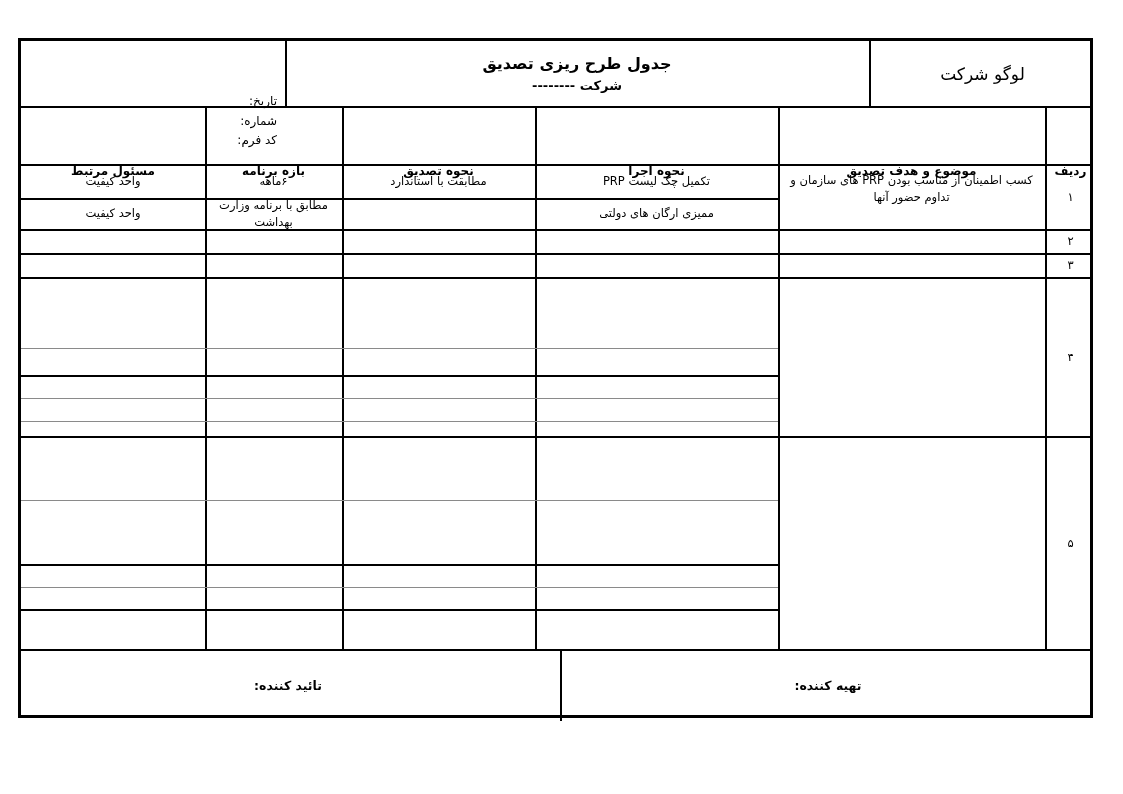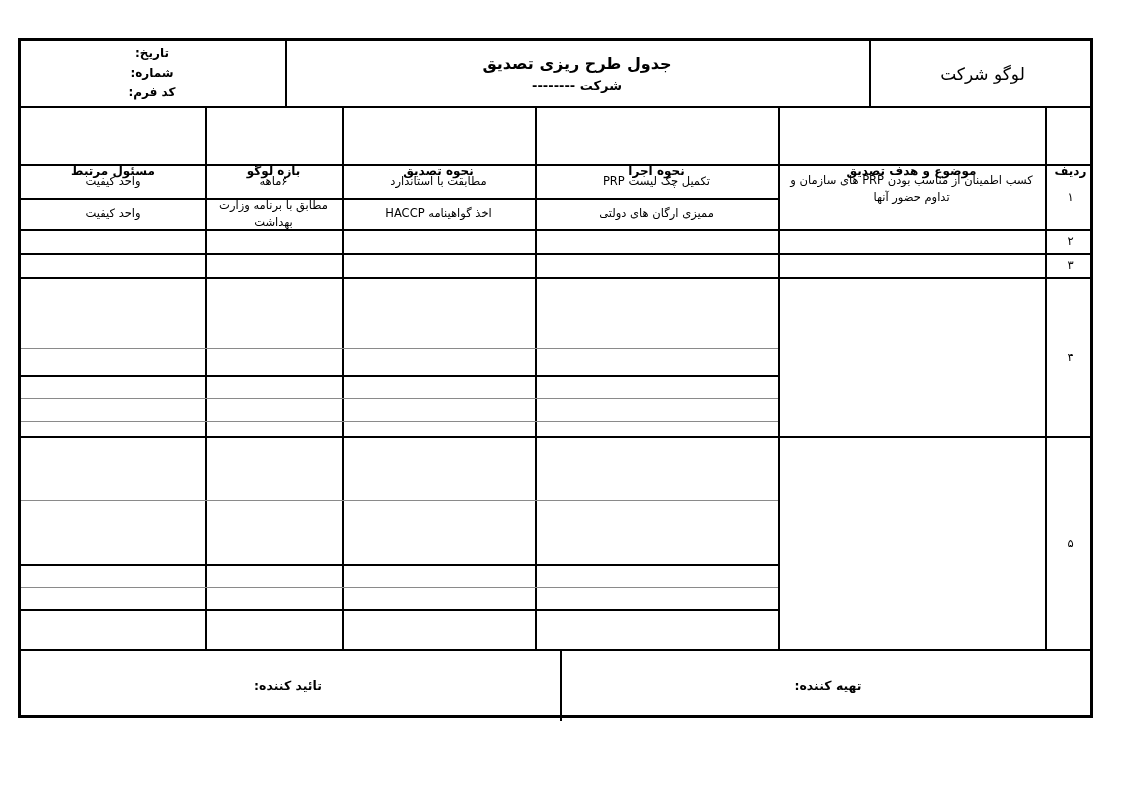--- a/index.html
+++ b/index.html
@@ -6,22 +6,22 @@
   #page{position:relative;width:1123px;height:794px;background:#ffffff;overflow:hidden;
         font-family:"DejaVu Sans",sans-serif;color:#000;}
   #formtable{position:absolute;left:18px;top:38px;width:1075px;height:680px;
              border:3px solid #000;box-sizing:border-box;background:#fff;}
   .cell{position:absolute;display:flex;align-items:center;justify-content:center;
         direction:rtl;text-align:center;box-sizing:border-box;}
   .hline{position:absolute;background:#000;height:2px;left:0;right:0;}
   .hline.sub{right:auto;width:757px;left:0;}
   .hline.gray{background:#8a8a8a;height:1px;}
   .vline{position:absolute;background:#000;width:2px;}
-  .meta{flex-direction:column;align-items:center;padding-left:6px;padding-right:8px;
-        font-size:12px;font-weight:bold;line-height:1.65;}
+  .meta{flex-direction:column;align-items:flex-start;padding-left:6px;padding-right:8px;
+        font-size:12px;font-weight:normal;line-height:1.65;margin-top:48px;}
   .titlebox{flex-direction:column;line-height:1.5;}
   .title-main{font-size:16px;font-weight:bold;}
   .title-sub{font-size:13px;font-weight:bold;}
   .logo{font-size:17px;}
   .colhead{font-size:12px;font-weight:bold;margin-top:36px;}
   .body-cell{font-size:11.5px;padding:0 6px;line-height:1.45;}
   .rowno{font-size:11.5px;}
   .footer-cell{font-size:12.5px;font-weight:bold;}
 </style>
 </head>
@@ -68,32 +68,31 @@
     </div>
     <div class="cell titlebox" style="left:264px;top:0;width:584px;height:65px">
       <span class="title-main">جدول طرح ریزی تصدیق</span>
       <span class="title-sub">شرکت --------</span>
     </div>
     <div class="cell logo" style="left:848px;top:0;width:227px;height:65px">
       <span>لوگو شرکت</span>
     </div>
 
     <div class="cell colhead" style="left:0;top:65px;width:184px;height:58px">مسئول مرتبط</div>
-    <div class="cell colhead" style="left:184px;top:65px;width:137px;height:58px">بازه لوگو</div>
+    <div class="cell colhead" style="left:184px;top:65px;width:137px;height:58px">بازه برنامه</div>
     <div class="cell colhead" style="left:321px;top:65px;width:193px;height:58px">نحوه تصدیق</div>
     <div class="cell colhead" style="left:514px;top:65px;width:243px;height:58px">نحوه اجرا</div>
     <div class="cell colhead" style="left:757px;top:65px;width:267px;height:58px">موضوع و هدف تصدیق</div>
     <div class="cell colhead" style="left:1024px;top:65px;width:51px;height:58px">ردیف</div>
 
     <div class="cell rowno" style="left:1024px;top:123px;width:51px;height:65px">۱</div>
     <div class="cell body-cell" style="left:757px;top:123px;width:267px;height:50px">کسب اطمینان از مناسب بودن PRP های سازمان و تداوم حضور آنها</div>
     <div class="cell body-cell" style="left:514px;top:123px;width:243px;height:34px">تکمیل چک لیست PRP</div>
     <div class="cell body-cell" style="left:514px;top:157px;width:243px;height:31px">ممیزی ارگان های دولتی</div>
     <div class="cell body-cell" style="left:321px;top:123px;width:193px;height:34px">مطابقت با استاندارد</div>
-    <div class="cell body-cell" style="left:321px;top:157px;width:193px;height:31px">اخذ گواهینامه HACCP</div>
     <div class="cell body-cell" style="left:184px;top:123px;width:137px;height:34px">۶ماهه</div>
     <div class="cell body-cell" style="left:184px;top:157px;width:137px;height:31px">مطابق با برنامه وزارت بهداشت</div>
     <div class="cell body-cell" style="left:0;top:123px;width:184px;height:34px">واحد کیفیت</div>
     <div class="cell body-cell" style="left:0;top:157px;width:184px;height:31px">واحد کیفیت</div>
 
     <div class="cell rowno" style="left:1024px;top:188px;width:51px;height:24px">۲</div>
     <div class="cell rowno" style="left:1024px;top:212px;width:51px;height:24px">۳</div>
     <div class="cell rowno" style="left:1024px;top:236px;width:51px;height:159px">۴</div>
     <div class="cell rowno" style="left:1024px;top:395px;width:51px;height:213px">۵</div>
 

